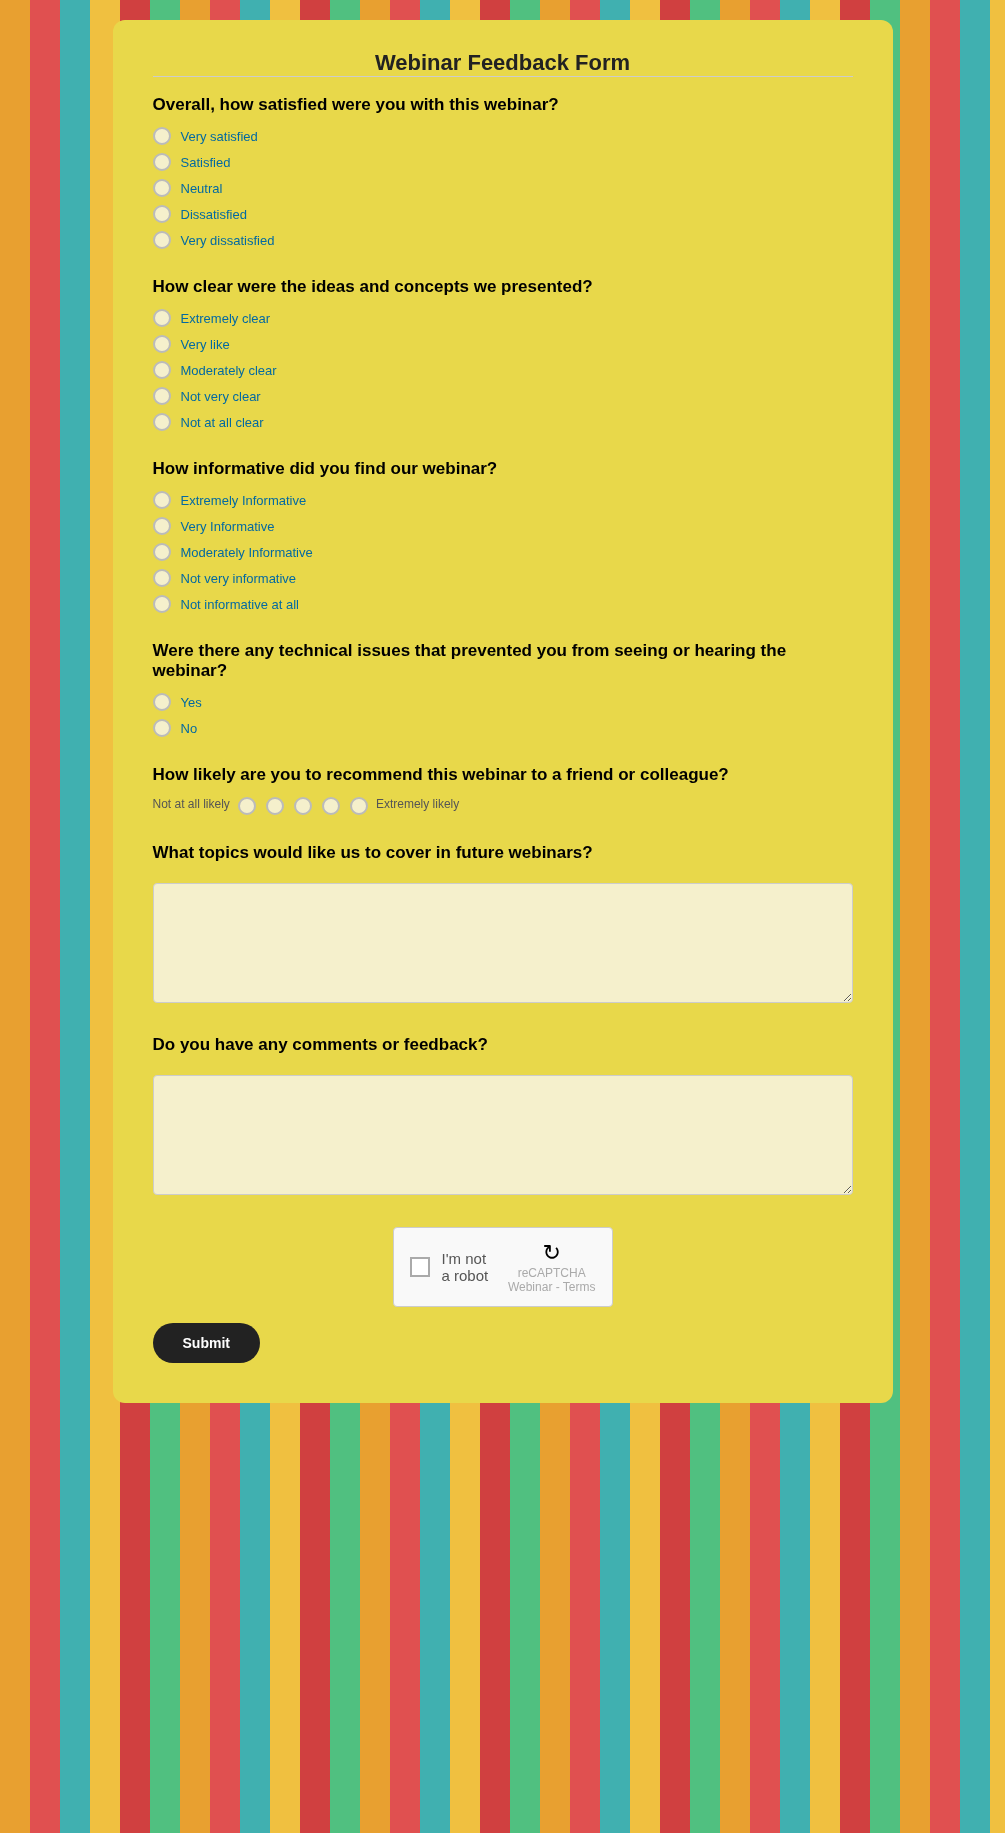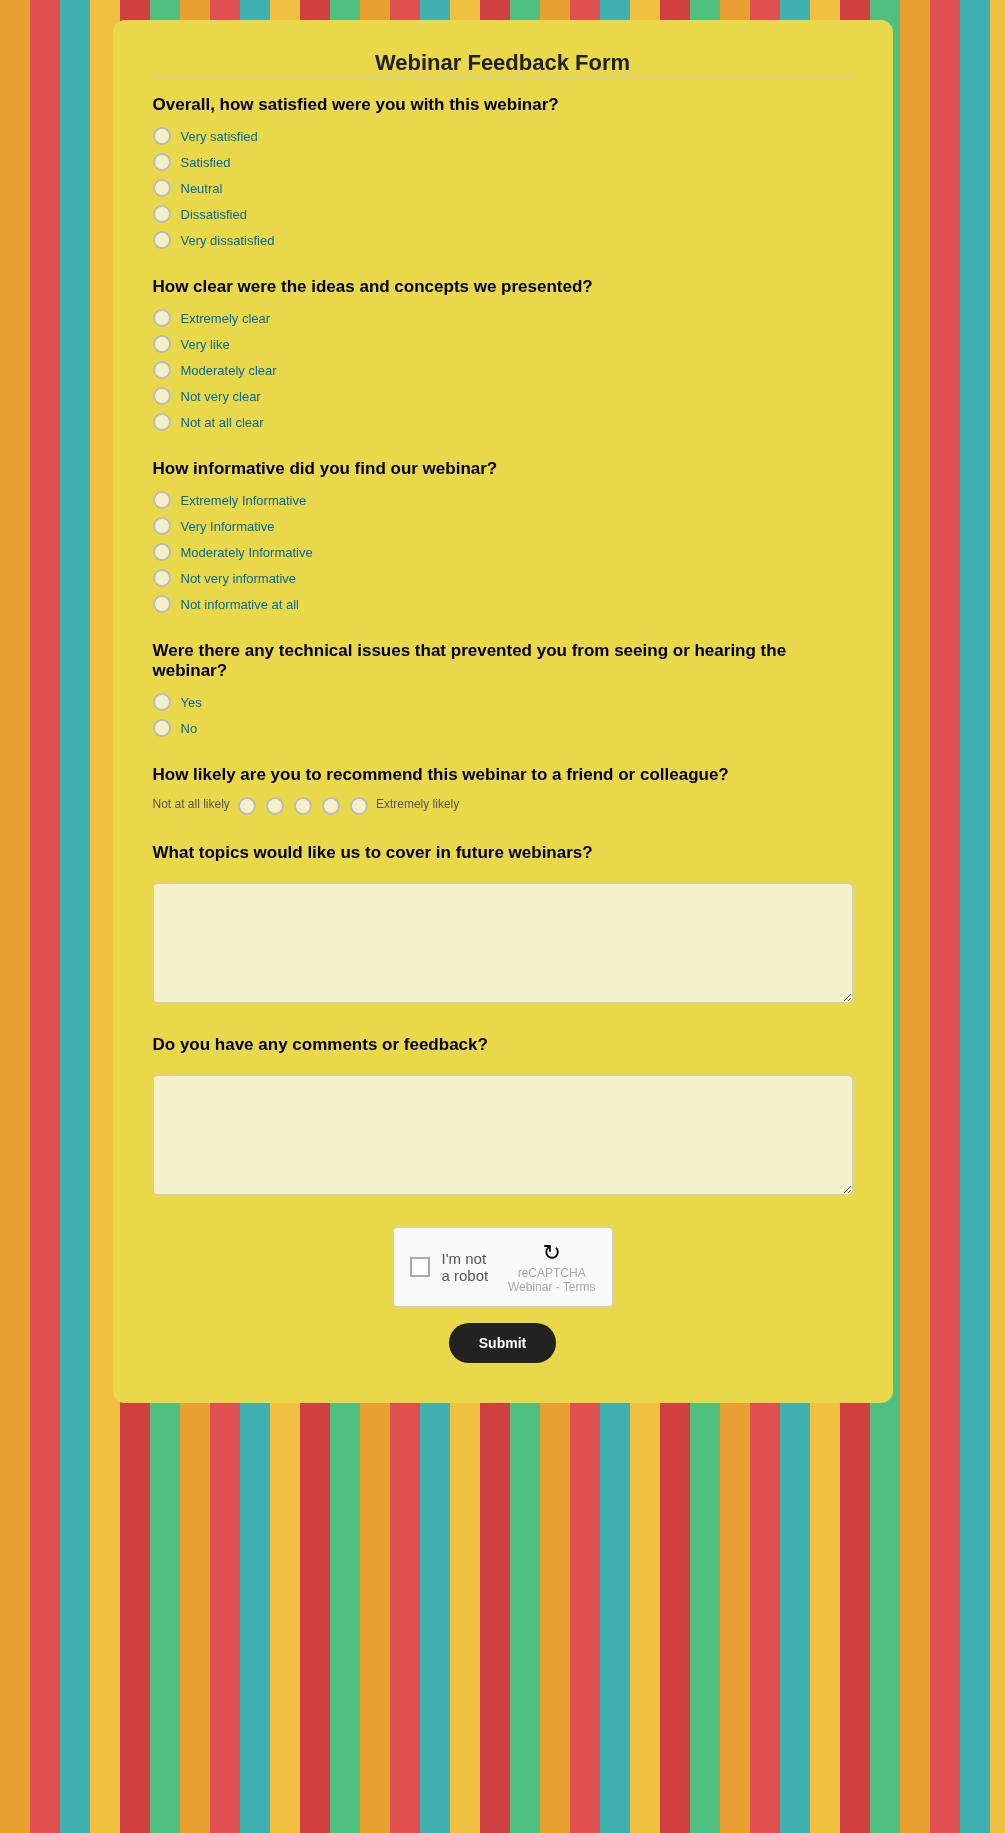--- a/index.html
+++ b/index.html
@@ -170,21 +170,21 @@
     }
 
     .captcha-brand {
       font-size: 12px;
       color: #aaa;
       text-align: center;
     }
 
     .submit-row {
       display: flex;
-      justify-content: center;
+      justify-content: flex-start;
       margin-top: 16px;
     }
 
     .submit-btn {
       background: #222;
       color: #fff;
       border: none;
       border-radius: 24px;
       padding: 12px 30px;
       font-size: 14px;

